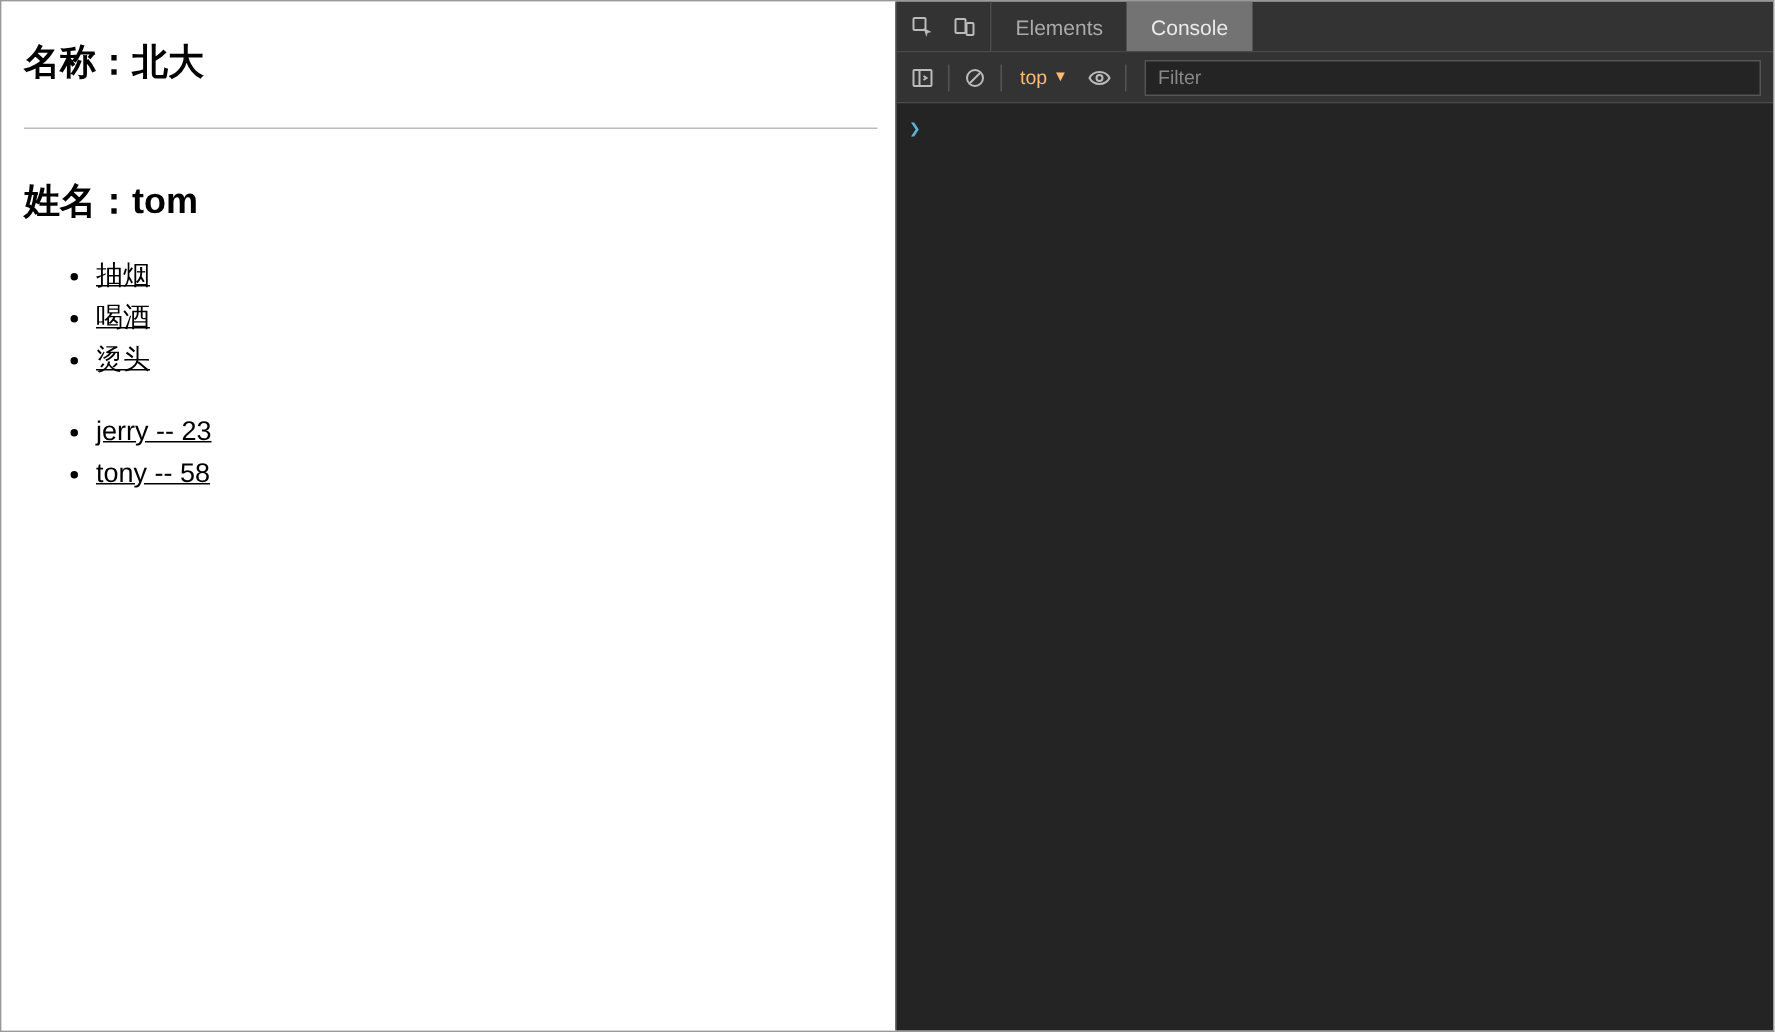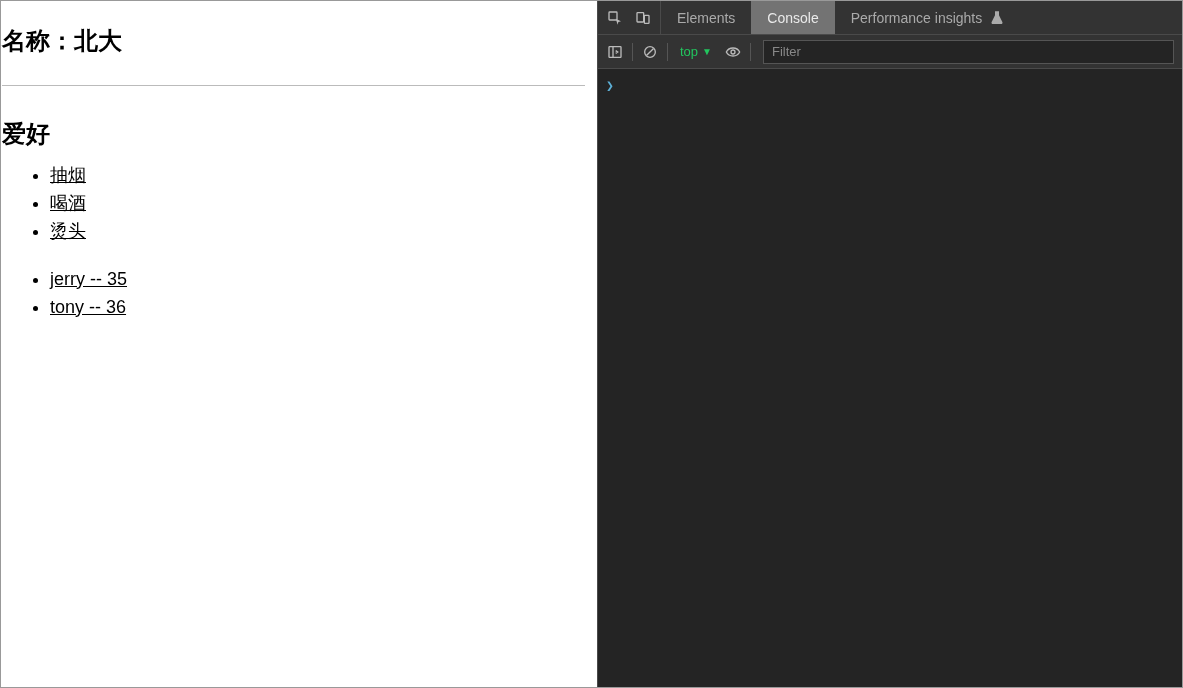--- a/index.html
+++ b/index.html
@@ -15,21 +15,21 @@
       height: 688px;
       border: 1px solid #999;
       overflow: hidden;
     }
     
     
     .page-content {
       width: 596px;
       height: 100%;
       background: #fff;
-      padding: 24px 12px 12px 1px;
+      padding: 24px 12px 12px 15px;
       overflow: auto;
     }
     
     .page-content h2 {
       font-size: 24px;
       font-weight: bold;
       margin-bottom: 28px;
       color: #000;
     }
     
@@ -109,21 +109,21 @@
     
     .toolbar-sep {
       width: 1px;
       height: 18px;
       background: #555;
     }
     
     .toolbar-item {
       display: flex;
       align-items: center;
-      color: #22c55e;
+      color: #fdba74;
       font-size: 13px;
       cursor: pointer;
     }
     
     .toolbar-dropdown {
       display: flex;
       align-items: center;
       gap: 4px;
       padding: 0 4px;
     }
@@ -180,31 +180,31 @@
     .flask-icon {
       margin-left: 6px;
     }
   </style>
 </head>
 <body>
 
 <div class="page-content">
   <h2>名称：北大</h2>
   <hr>
-
-  <h2 class="section-head">爱好</h2>
+  <h2>姓名：tom</h2>
+
   <ul>
     <li>抽烟</li>
     <li>喝酒</li>
     <li>烫头</li>
   </ul>
 
   <ul>
-    <li>jerry -- 35</li>
-    <li>tony -- 36</li>
+    <li>jerry -- 23</li>
+    <li>tony -- 58</li>
   </ul>
 </div>
 
 <div class="devtools">
 
   <div class="devtools-tabs">
     <div class="tab-icon-group">
       <span class="icon">
         <svg viewBox="0 0 24 24" fill="none" stroke="#bbb" stroke-width="2">
           <rect x="3" y="3" width="12" height="12" rx="1"></rect>
@@ -216,28 +216,20 @@
           <rect x="3" y="4" width="10" height="14" rx="1"></rect>
           <rect x="14" y="8" width="7" height="12" rx="1"></rect>
         </svg>
       </span>
     </div>
     <div class="tab">
       <span>Elements</span>
     </div>
     <div class="tab active">
       <span>Console</span>
-    </div>
-    <div class="tab">
-      <span>Performance insights</span>
-      <span class="icon flask-icon">
-        <svg viewBox="0 0 24 24" fill="#aaa">
-            <path d="M9 2v6l-5 10a2 2 0 0 0 2 3h12a2 2 0 0 0 2-3L15 8V2H9z"></path>
-          </svg>
-      </span>
     </div>
   </div>
 
   <div class="devtools-toolbar">
     <span class="icon toolbar-item">
       <svg viewBox="0 0 24 24" fill="none" stroke="#bbb" stroke-width="2">
         <rect x="3" y="4" width="18" height="16" rx="1"></rect>
         <line x1="9" y1="4" x2="9" y2="20"></line>
         <path d="M13 10 L16 12 L13 14" fill="none"></path>
       </svg>

